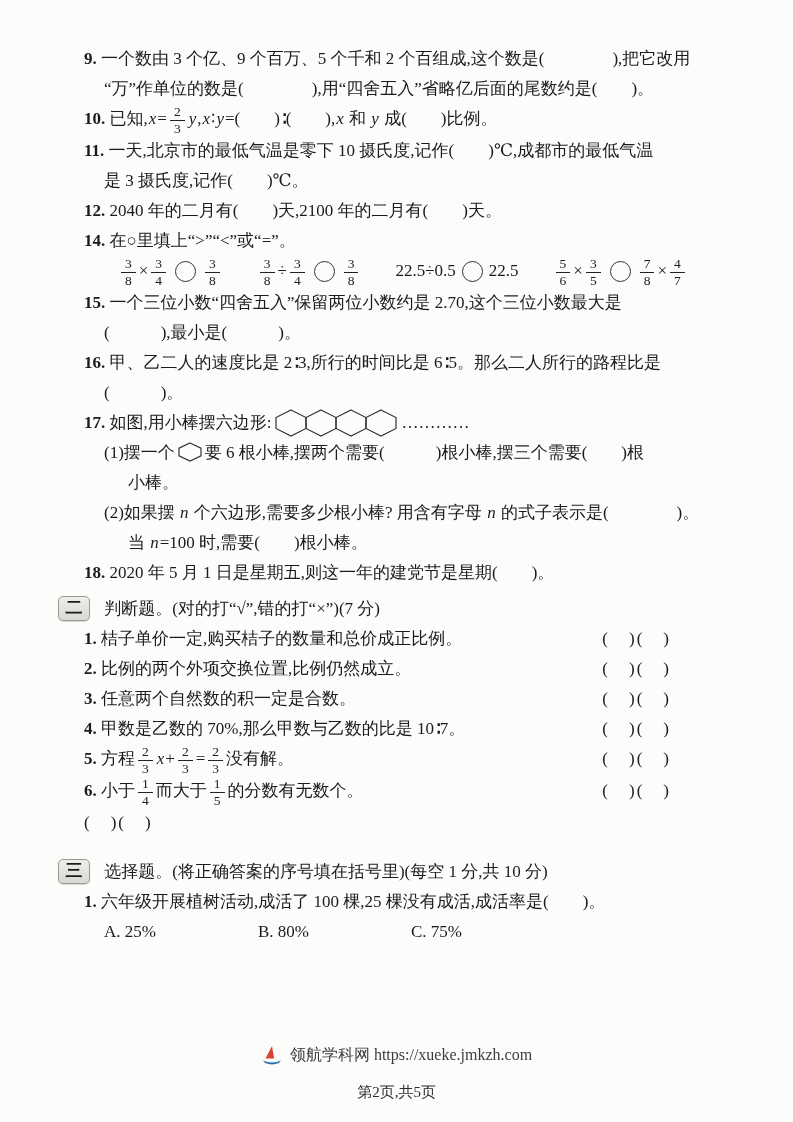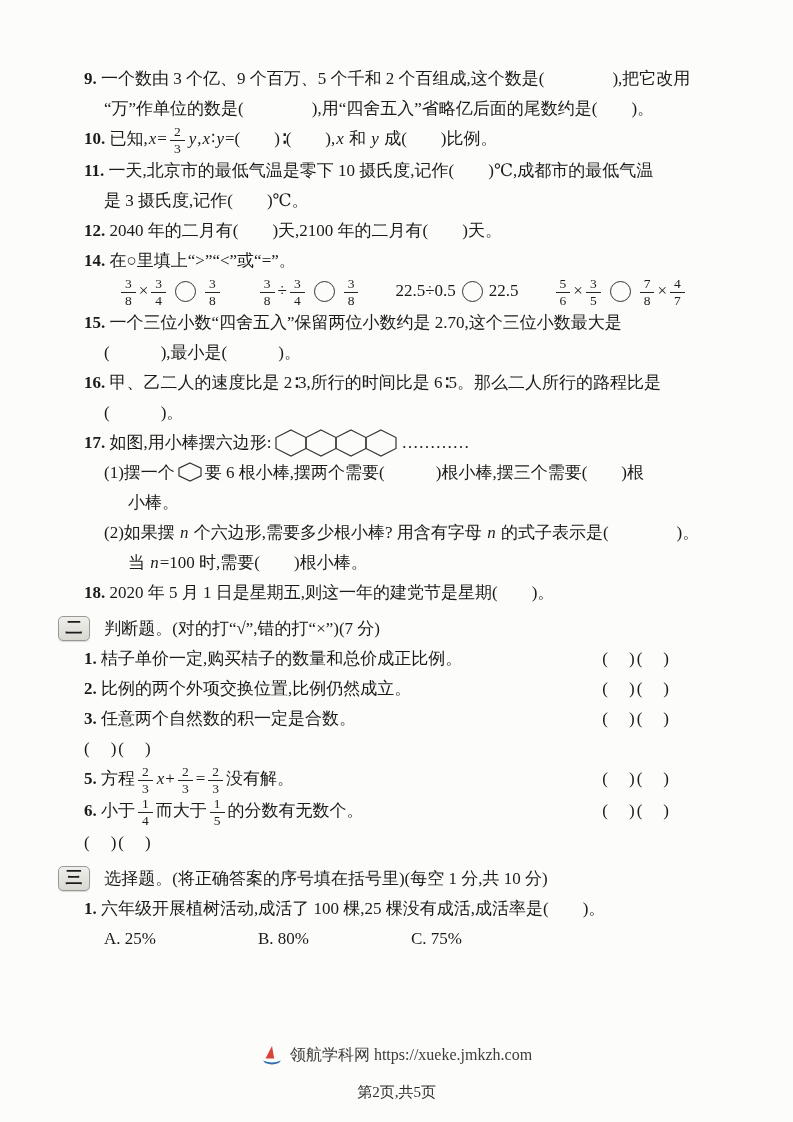--- a/index.html
+++ b/index.html
@@ -7,21 +7,21 @@
     position:relative;
     width:793px;height:1122px;
     background:#fcfcfa;
     overflow:hidden;
     font-family:"Liberation Serif","DejaVu Serif",serif;
     color:#1b1b1b;
     font-size:17px;
     box-shadow:0 0 4px rgba(0,0,0,.15);
     margin:0 auto;
   }
-  .content{padding:64px 76px 0 84px;}
+  .content{padding:44px 76px 0 84px;}
   .line{line-height:30px;min-height:30px;}
   .line.flex{display:flex;align-items:baseline;}
   .runs{display:inline;}
   .flex .runs{flex:1;}
   .right{margin-right:46px;white-space:pre;letter-spacing:2px;}
   .bold{font-weight:bold;}
   .var{font-style:italic;padding:0 1px;}
   .frac{display:inline-flex;flex-direction:column;align-items:center;
         vertical-align:middle;margin:0 3px;font-size:13.5px;line-height:1.15;}
   .frac .num{padding:0 4px;border-bottom:1px solid #222;}
@@ -115,20 +115,21 @@
       </div>
       <div class="line flex">
         <span class="runs"><span class="bold">2.</span><span> 比例的两个外项交换位置,比例仍然成立。</span></span>
         <span class="right">(　)(　)</span>
       </div>
       <div class="line flex">
         <span class="runs"><span class="bold">3.</span><span> 任意两个自然数的积一定是合数。</span></span>
         <span class="right">(　)(　)</span>
       </div>
       <div class="line flex">
+        <span class="runs"><span class="bold">4.</span><span> 甲数是乙数的 70%,那么甲数与乙数的比是 10∶7。</span></span>
         <span class="right">(　)(　)</span>
       </div>
       <div class="line flex">
         <span class="runs"><span class="bold">5.</span><span> 方程</span><span class="frac">
             <span class="num">2</span>
             <span class="den">3</span>
           </span><span class="var">x</span><span>+</span><span class="frac">
             <span class="num">2</span>
             <span class="den">3</span>
           </span><span>=</span><span class="frac">
@@ -143,21 +144,21 @@
             <span class="den">4</span>
           </span><span>而大于</span><span class="frac">
             <span class="num">1</span>
             <span class="den">5</span>
           </span><span>的分数有无数个。</span></span>
         <span class="right">(　)(　)</span>
       </div>
       <div class="line flex">
         <span class="right">(　)(　)</span>
       </div>
-      <div class="line section" style="margin-top: 6px; font-family: Liberation Serif, serif;"><span class="runs"><span class="badge">三</span><span> 选择题。(将正确答案的序号填在括号里)(每空 1 分,共 10 分)</span></span></div>
+      <div class="line section" style="margin-top: 19px; font-family: Liberation Serif, serif;"><span class="runs"><span class="badge">三</span><span> 选择题。(将正确答案的序号填在括号里)(每空 1 分,共 10 分)</span></span></div>
       <div class="line"><span class="runs"><span class="bold">1.</span><span> 六年级开展植树活动,成活了 100 棵,25 棵没有成活,成活率是(　　)。</span></span></div>
       <div class="line ind1"><span class="runs"><span>A. 25%　　　　　　B. 80%　　　　　　C. 75%</span></span></div>
     </div>
 
   <div class="footer-site">
     <span class="logo">
       <svg width="22" height="22" viewBox="0 0 22 22">
         <path d="M4.5 14.5 L11 2 L13.2 14.5 Z" fill="#d8433a"></path>
         <path d="M2 16.5 Q11 20.5 20 16.5 L17.8 19 Q11 21.8 4.2 19 Z" fill="#2f6eb5"></path>
       </svg>

